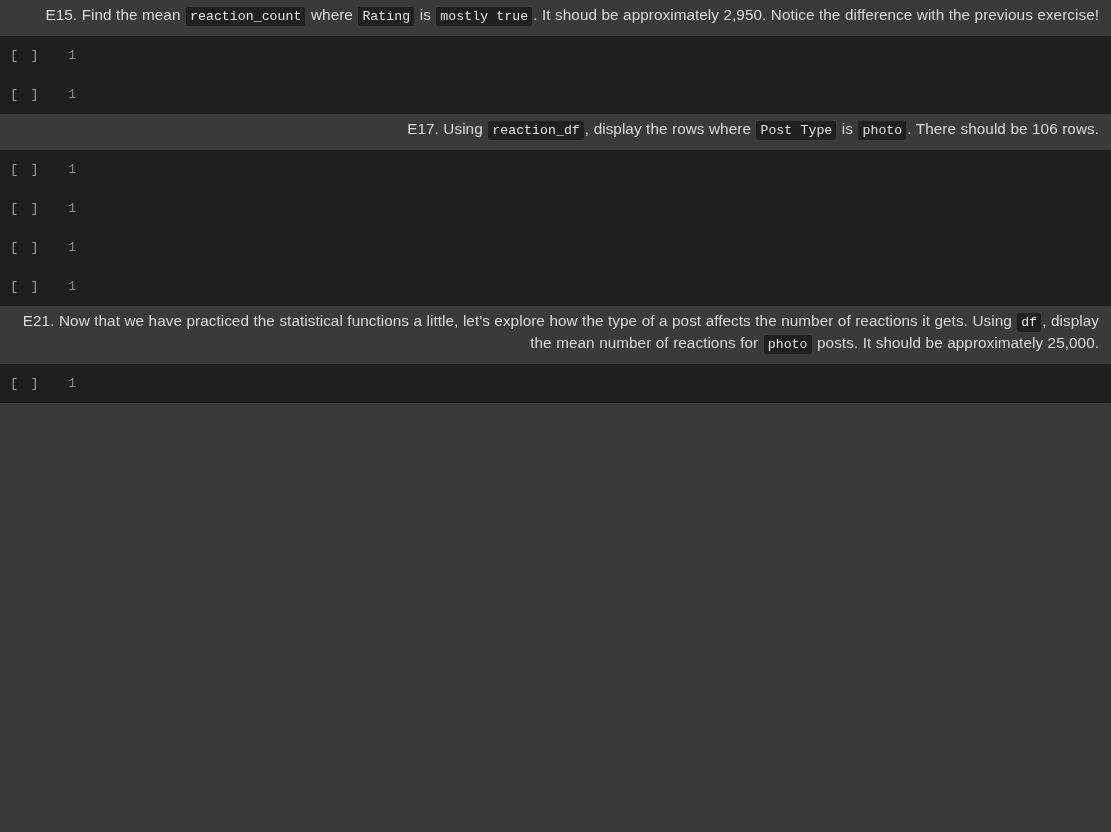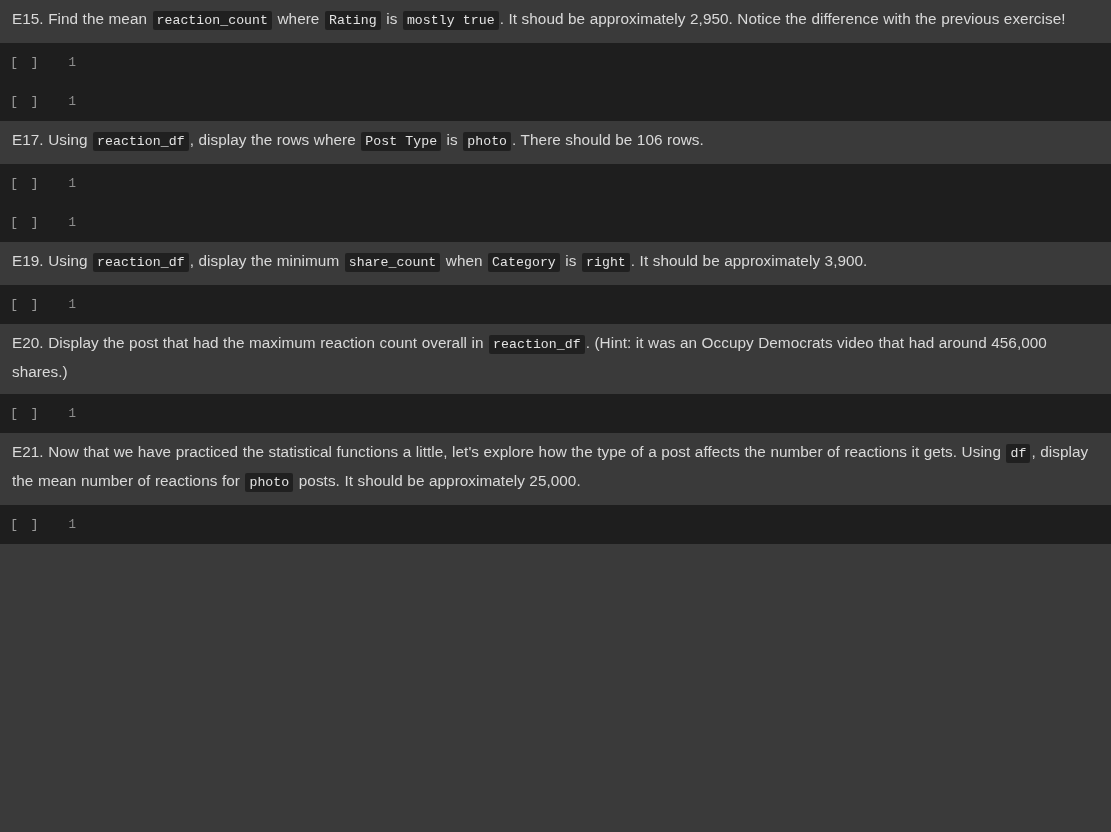--- a/index.html
+++ b/index.html
@@ -22,24 +22,25 @@
   }
   
   .md-cell {
     background: #3a3a3a;
     padding: 5px 12px 9px 12px;
     box-sizing: border-box;
     width: 1111px;
   }
   .md-text {
     font-size: 15.3px;
-    line-height: 27px;
+    line-height: 20px;
     color: #d9d9d9;
     letter-spacing: 0.05px;
     word-spacing: 0.2px;
+    text-align: right;
   }
   
   code.chip {
     font-family: "Liberation Mono", "DejaVu Sans Mono", monospace;
     background: #202020;
     color: #e3e3e3;
     font-size: 13.2px;
     padding: 2px 4px 2px 4px;
     border-radius: 2px;
     white-space: nowrap;
@@ -101,30 +102,24 @@
     <div class="code-cell">
       <span class="run-prompt">[ ]</span>
       <span class="line-no">1</span>
       <div class="code-area"></div>
     </div>
     <div class="code-cell">
       <span class="run-prompt">[ ]</span>
       <span class="line-no">1</span>
       <div class="code-area"></div>
     </div>
-    <div class="md-cell">
-      <div class="md-text"><span>E19. Using </span><code class="chip">reaction_df</code><span>, display the minimum </span><code class="chip">share_count</code><span> when </span><code class="chip">Category</code><span> is </span><code class="chip">right</code><span>. It should be approximately 3,900.</span></div>
-    </div>
     <div class="code-cell">
       <span class="run-prompt">[ ]</span>
       <span class="line-no">1</span>
       <div class="code-area"></div>
-    </div>
-    <div class="md-cell">
-      <div class="md-text"><span>E20. Display the post that had the maximum reaction count overall in </span><code class="chip">reaction_df</code><span>. (Hint: it was an Occupy Democrats video that had around 456,000 shares.)</span></div>
     </div>
     <div class="code-cell">
       <span class="run-prompt">[ ]</span>
       <span class="line-no">1</span>
       <div class="code-area"></div>
     </div>
     <div class="md-cell">
       <div class="md-text"><span>E21. Now that we have practiced the statistical functions a little, let's explore how the type of a post affects the number of reactions it gets. Using </span><code class="chip">df</code><span>, display the mean number of reactions for </span><code class="chip">photo</code><span> posts. It should be approximately 25,000.</span></div>
     </div>
     <div class="code-cell">

